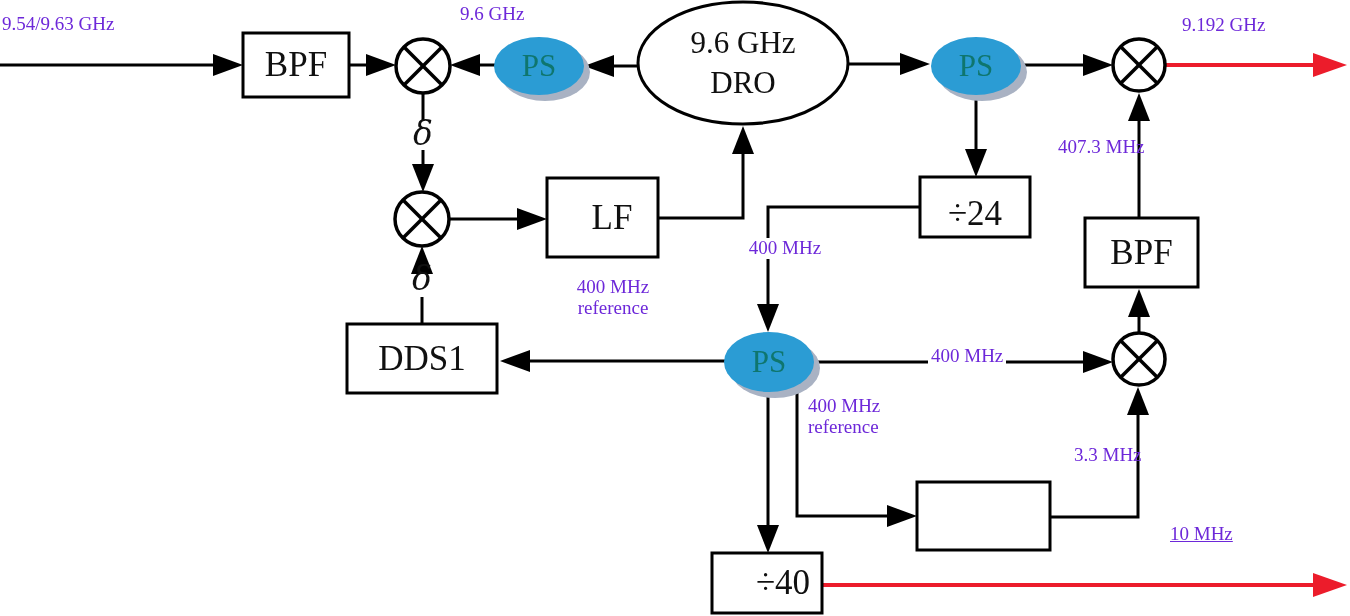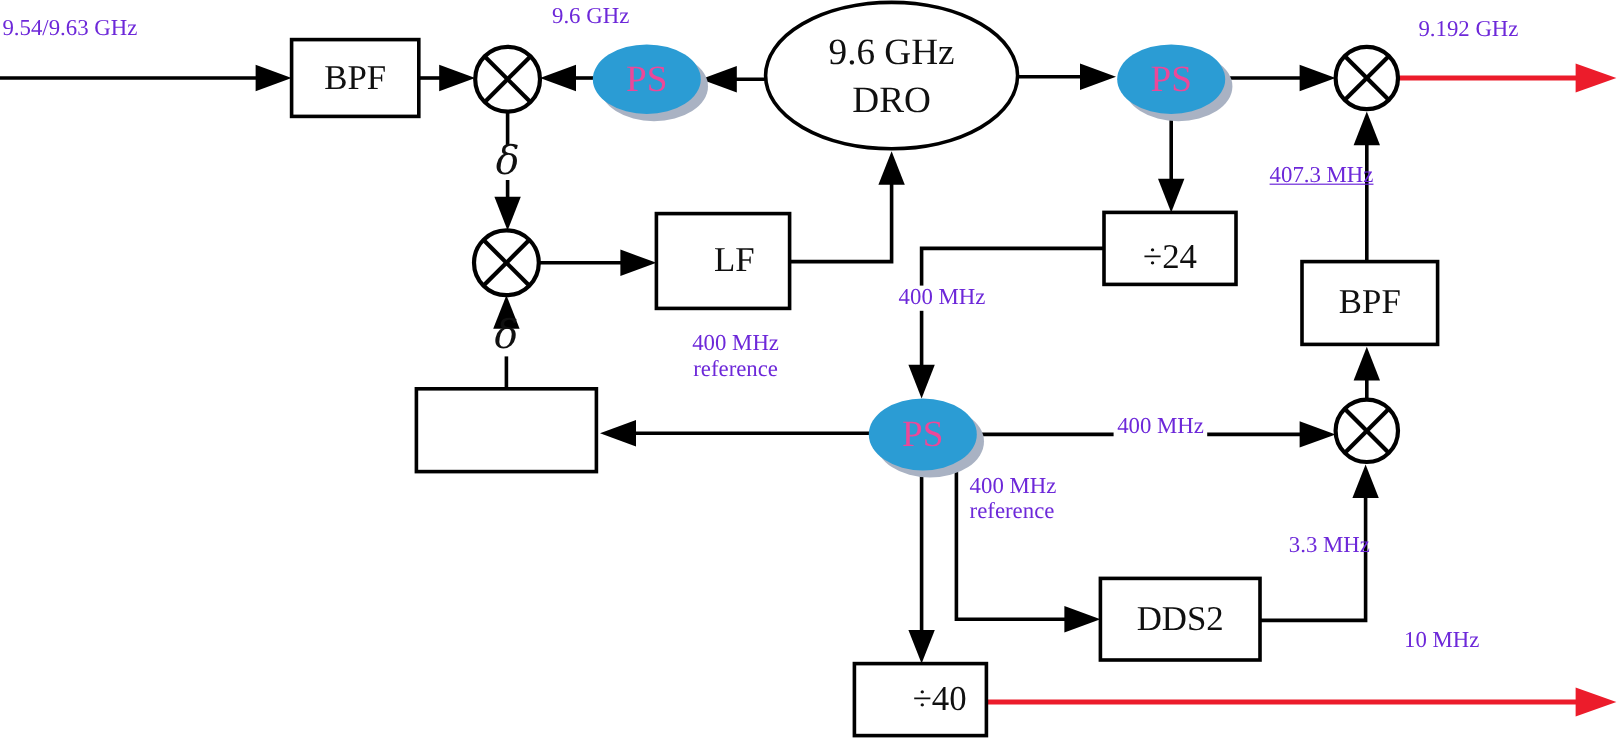--- a/index.html
+++ b/index.html
@@ -13,25 +13,25 @@
     color:#6d28d9;
   }
   .lbl.onwire{background:#ffffff;padding:0 3px;}
   .lbl.center{text-align:center;}
   .delta{
     position:absolute;font-style:italic;font-size:33px;width:44px;text-align:center;
     font-family:"DejaVu Serif", serif;
   }
   .boxlbl{
     position:absolute;display:flex;align-items:center;justify-content:center;
-    font-size:29px;
+    font-size:35px;
   }
   .pslbl{
     position:absolute;display:flex;align-items:center;justify-content:center;
-    font-size:31px;color:#ec4899;text-align:center;
+    font-size:31px;color:#0f766e;text-align:center;
   }
   .drolbl{
     position:absolute;display:flex;flex-direction:column;align-items:center;
     justify-content:center;font-size:31px;line-height:1.28;
   }
 </style>
 </head>
 <body>
 
 <div id="stage">
@@ -119,41 +119,41 @@
       <ellipse cx="982" cy="72" rx="45" ry="29" fill="#a9b2c3"></ellipse>
       <ellipse cx="976" cy="66" rx="45" ry="29" fill="#2b9cd4"></ellipse>
       <ellipse cx="775" cy="368" rx="45" ry="30" fill="#a9b2c3"></ellipse>
       <ellipse cx="769" cy="362" rx="45" ry="30" fill="#2b9cd4"></ellipse>
     </g>
   </svg>
 
   <div class="lbl" style="left:2px;top:14px;">9.54/9.63 GHz</div>
   <div class="lbl" style="left:460px;top:4px;">9.6 GHz</div>
   <div class="lbl" style="left:1166px;top:15px;margin-left:16px;">9.192 GHz</div>
-  <div class="lbl" style="left:1058px;top:137px;text-decoration:underline;">407.3 MHz</div>
+  <div class="lbl" style="left:1058px;top:137px;">407.3 MHz</div>
   <div class="lbl onwire center" style="left:705px;top:238px;width:154px;">400 MHz</div>
   <div class="lbl center" style="left:533px;top:277px;width:160px;">
     <div>400 MHz</div>
     <div>reference</div>
   </div>
   <div class="lbl onwire" style="left:928px;top:346px;">400 MHz</div>
   <div class="lbl" style="left:808px;top:396px;">
     <div>400 MHz</div>
     <div>reference</div>
   </div>
   <div class="lbl" style="left:1074px;top:445px;">3.3 MHz</div>
-  <div class="lbl" style="left:1170px;top:524px;">10 MHz</div>
+  <div class="lbl" style="left:1170px;top:524px;text-decoration:underline;">10 MHz</div>
   <div class="delta" style="left:401px;top:114px;">δ</div>
   <div class="delta" style="left:400px;top:259px;">δ</div>
 
   <div class="boxlbl" style="left:243px;top:33px;width:106px;height:64px;">BPF</div>
   <div class="boxlbl" style="left:547px;top:178px;width:130px;height:79px;">LF</div>
+  <div class="boxlbl" style="left:347px;top:324px;width:150px;height:69px;">DDS1</div>
   <div class="boxlbl" style="left:920px;top:177px;width:110px;height:74px;">÷24</div>
   <div class="boxlbl" style="left:1085px;top:218px;width:113px;height:69px;">BPF</div>
-  <div class="boxlbl" style="left:917px;top:482px;width:133px;height:68px;">DDS2</div>
   <div class="boxlbl" style="left:712px;top:553px;width:110px;height:60px;margin-left:16px;">÷40</div>
   <div class="drolbl" style="left:638px;top:2px;width:210px;height:122px;">
     <div>9.6 GHz</div>
     <div>DRO</div>
   </div>
   <div class="pslbl" style="left:494px;top:37px;width:90px;height:58px;">PS</div>
   <div class="pslbl" style="left:931px;top:37px;width:90px;height:58px;">PS</div>
   <div class="pslbl" style="left:724px;top:332px;width:90px;height:60px;">PS</div>
 
 </div>

